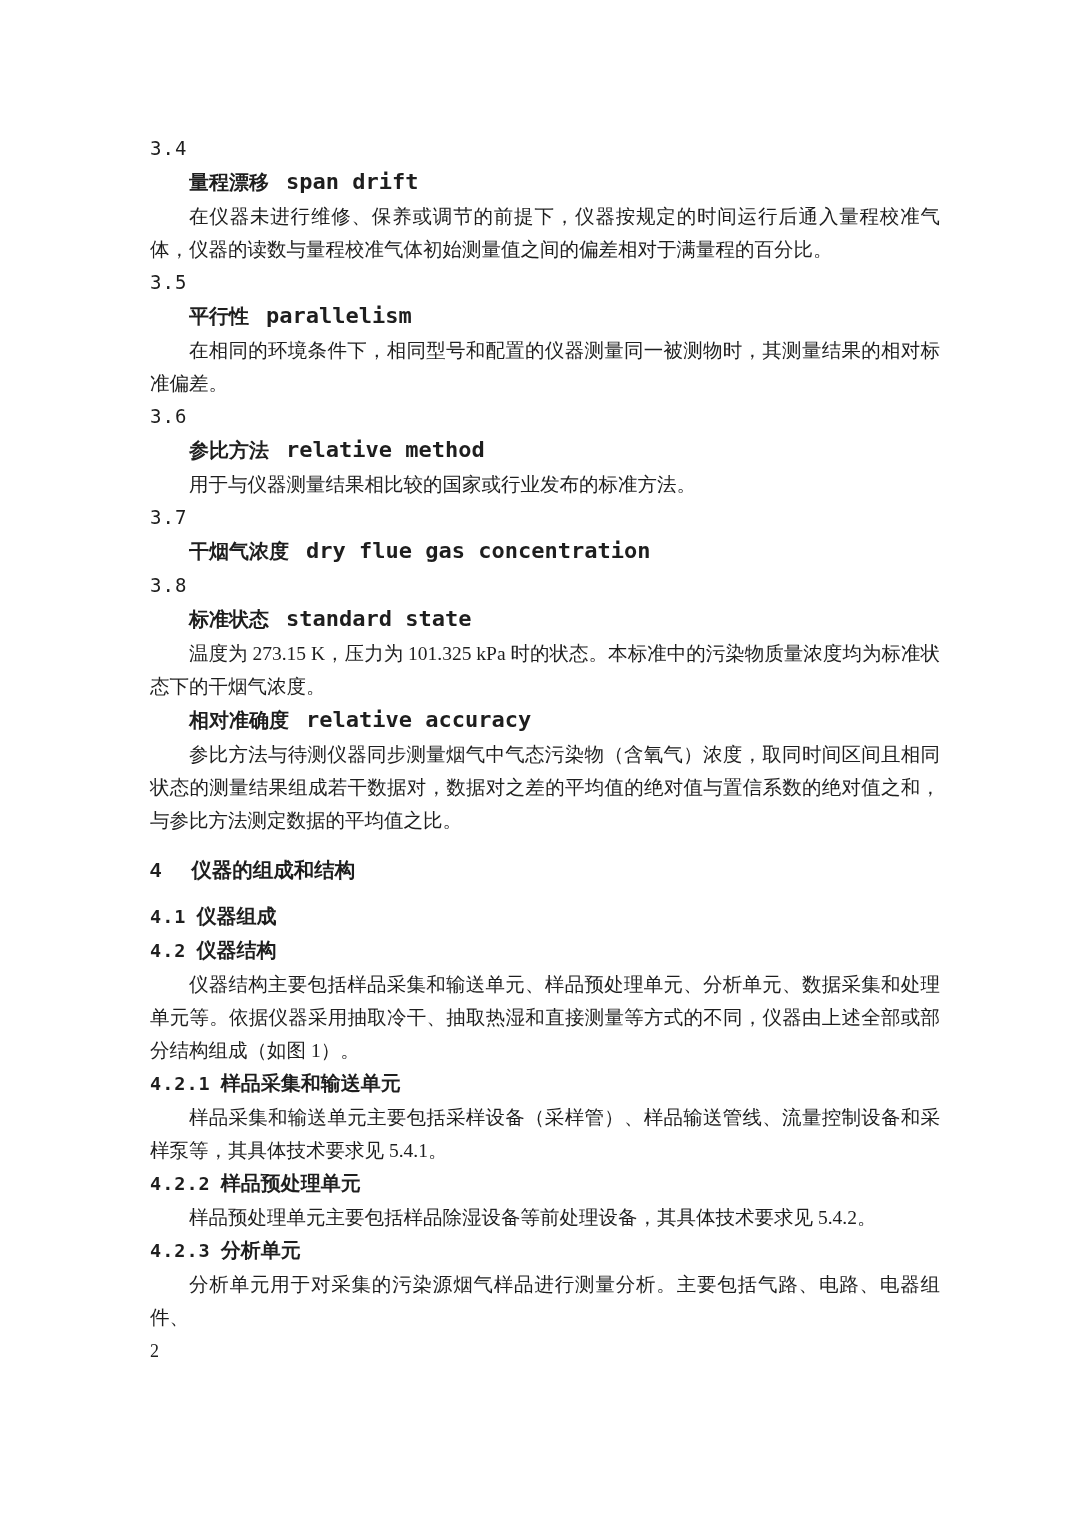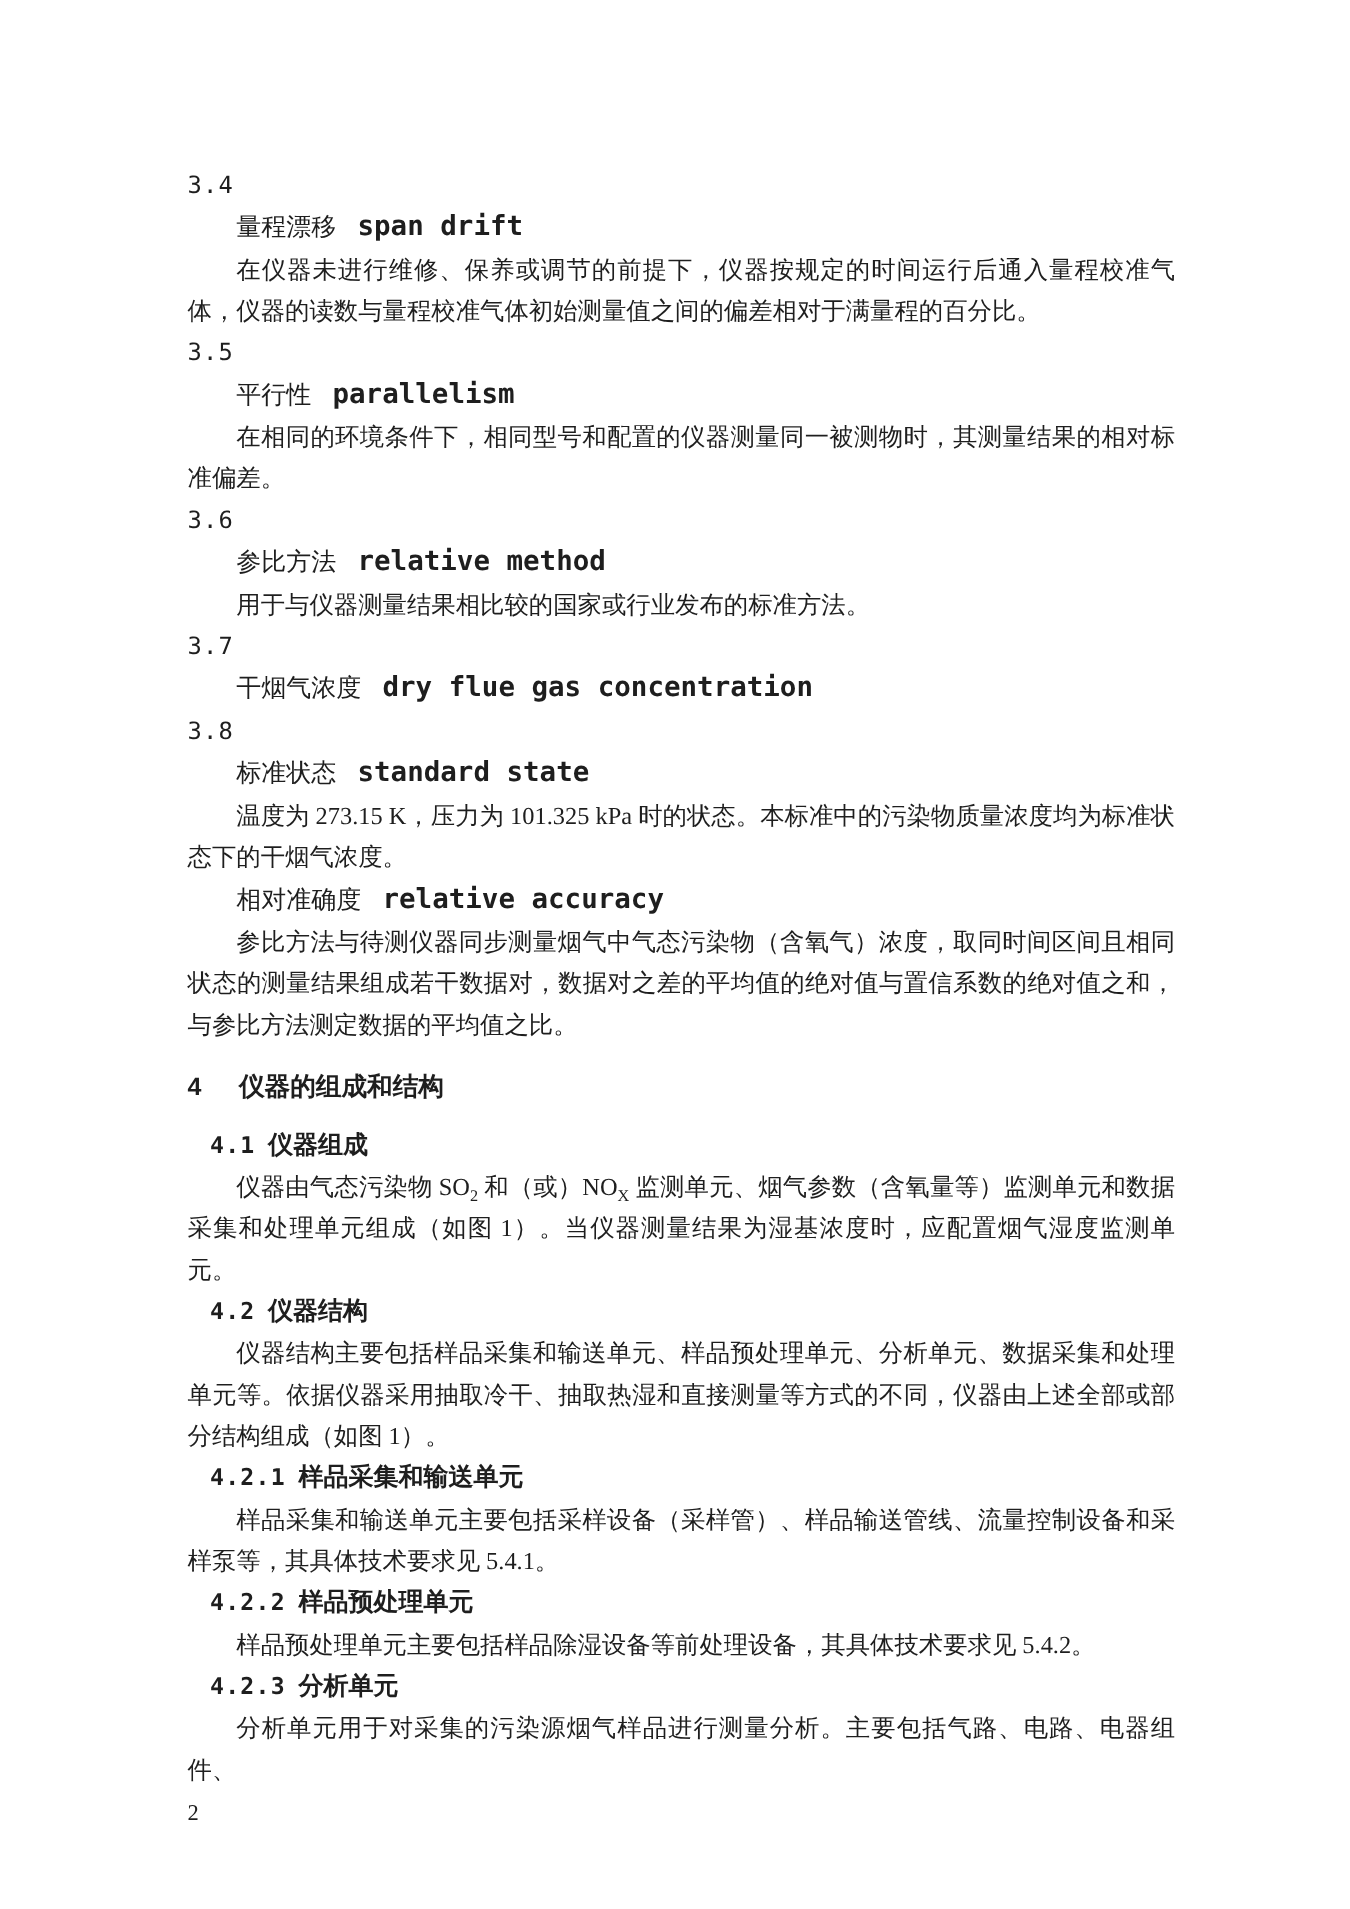--- a/index.html
+++ b/index.html
@@ -18,21 +18,21 @@
   .blk-num {
     font-family:"DejaVu Sans Mono", monospace;
     font-size:19px;
     line-height:33px;
     letter-spacing:1px;
   }
   
   .blk-term { line-height:33px; padding-left:39px; white-space:nowrap; }
   .term-cn {
     font-family:"Liberation Sans", sans-serif;
-    font-weight:normal;
+    font-weight:bold;
     font-size:20px;
   }
   .term-en {
     font-family:"DejaVu Sans Mono", monospace;
     font-weight:bold;
     font-size:22px;
     margin-left:17px;
   }
   
   .blk-p {
@@ -50,21 +50,21 @@
     font-weight:bold;
     font-size:20px;
     margin-right:30px;
   }
   .blk-h1 .h-title {
     font-family:"Liberation Sans", sans-serif;
     font-weight:bold;
     font-size:20.5px;
   }
   
-  .blk-h2 { line-height:33px; white-space:nowrap;margin-left:18px; }
+  .blk-h2 { line-height:33px; white-space:nowrap; }
   .blk-h2 .h-num {
     font-family:"DejaVu Sans Mono", monospace;
     font-weight:bold;
     font-size:18.5px;
     margin-right:10px;
     letter-spacing:1px;
   }
   .blk-h2 .h-title {
     font-family:"Liberation Sans", sans-serif;
     font-weight:bold;
@@ -93,21 +93,20 @@
       <div class="blk-p"><span>用于与仪器测量结果相比较的国家或行业发布的标准方法。</span></div>
       <div class="blk-num">3.7</div>
       <div class="blk-term"><span class="term-cn">干烟气浓度</span><span class="term-en">dry flue gas concentration</span></div>
       <div class="blk-num">3.8</div>
       <div class="blk-term"><span class="term-cn">标准状态</span><span class="term-en">standard state</span></div>
       <div class="blk-p"><span>温度为 273.15 K，压力为 101.325 kPa 时的状态。本标准中的污染物质量浓度均为标准状态下的干烟气浓度。</span></div>
       <div class="blk-term"><span class="term-cn">相对准确度</span><span class="term-en">relative accuracy</span></div>
       <div class="blk-p"><span>参比方法与待测仪器同步测量烟气中气态污染物（含氧气）浓度，取同时间区间且相同状态的测量结果组成若干数据对，数据对之差的平均值的绝对值与置信系数的绝对值之和，与参比方法测定数据的平均值之比。</span></div>
       <div class="blk-h1"><span class="h-num">4</span><span class="h-title">仪器的组成和结构</span></div>
       <div class="blk-h2"><span class="h-num">4.1</span><span class="h-title">仪器组成</span></div>
-      <div class="blk-p"><span>仪器由气态污染物 SO</span><sub>2</sub><span> 和（或）NO</span><sub>X</sub><span> 监测单元、烟气参数（含氧量等）监测单元和数据采集和处理单元组成（如图 1）。当仪器测量结果为湿基浓度时，应配置烟气湿度监测单元。</span></div>
       <div class="blk-h2"><span class="h-num">4.2</span><span class="h-title">仪器结构</span></div>
       <div class="blk-p"><span>仪器结构主要包括样品采集和输送单元、样品预处理单元、分析单元、数据采集和处理单元等。依据仪器采用抽取冷干、抽取热湿和直接测量等方式的不同，仪器由上述全部或部分结构组成（如图 1）。</span></div>
       <div class="blk-h2"><span class="h-num">4.2.1</span><span class="h-title">样品采集和输送单元</span></div>
       <div class="blk-p"><span>样品采集和输送单元主要包括采样设备（采样管）、样品输送管线、流量控制设备和采样泵等，其具体技术要求见 5.4.1。</span></div>
       <div class="blk-h2"><span class="h-num">4.2.2</span><span class="h-title">样品预处理单元</span></div>
       <div class="blk-p"><span>样品预处理单元主要包括样品除湿设备等前处理设备，其具体技术要求见 5.4.2。</span></div>
       <div class="blk-h2"><span class="h-num">4.2.3</span><span class="h-title">分析单元</span></div>
       <div class="blk-p"><span>分析单元用于对采集的污染源烟气样品进行测量分析。主要包括气路、电路、电器组件、</span></div>
     </div>
   <div class="page-number">2</div>

